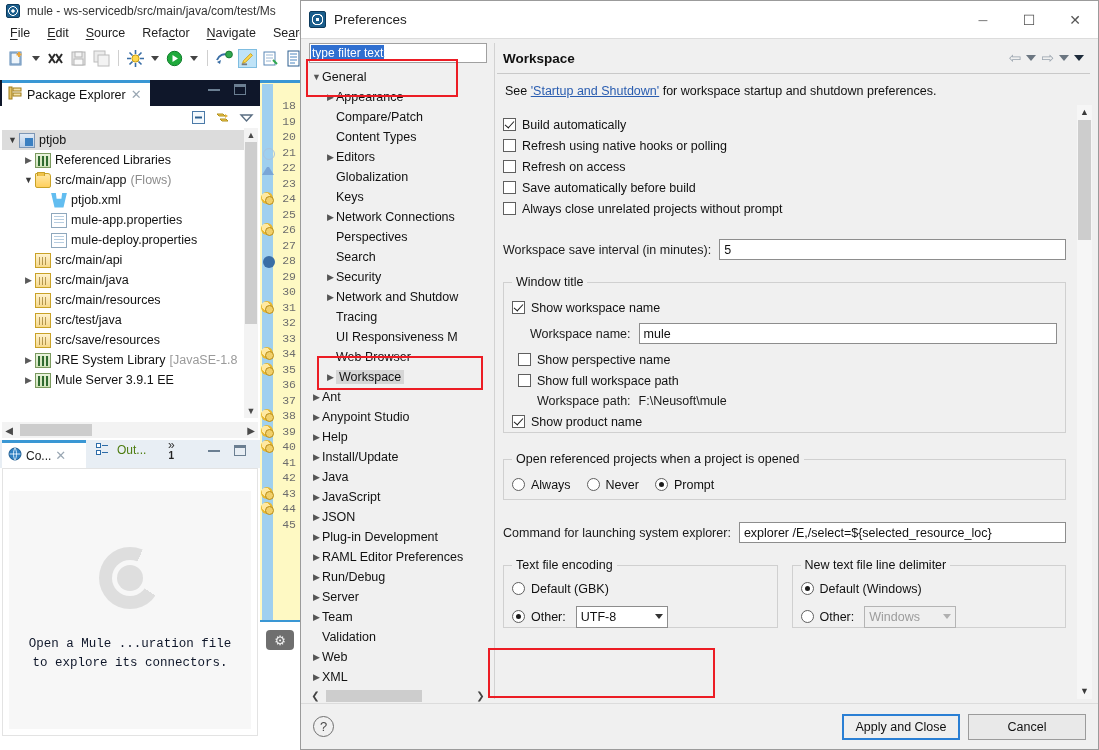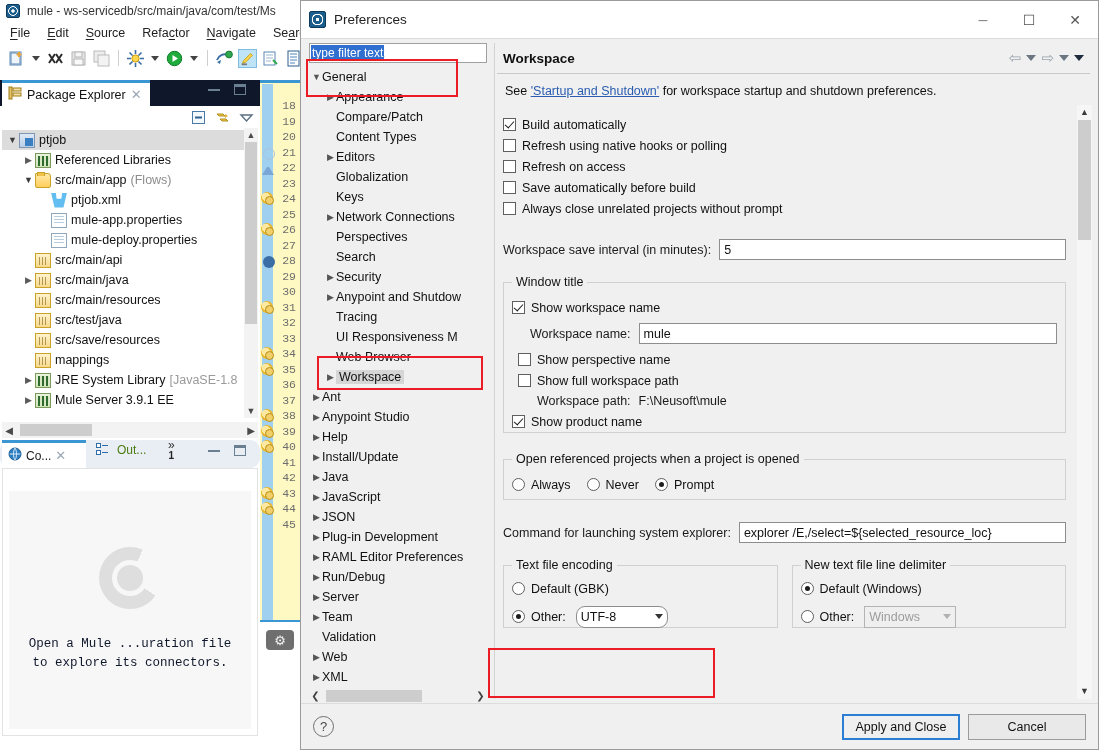--- a/index.html
+++ b/index.html
@@ -64,21 +64,21 @@
   
   .vsb{position:absolute;right:2px;top:48px;bottom:22px;width:14px;background:#f3f3f3;}
   .vsb .thumb{position:absolute;left:1px;right:1px;background:#cdcdcd;}
   .arrowup,.arrowdn{position:absolute;left:0;right:0;height:14px;color:#4a4a4a;font-size:9px;text-align:center;line-height:14px;}
   .hsb{position:absolute;left:2px;right:2px;bottom:2px;height:16px;background:#f3f3f3;display:flex;align-items:center;}
   .hsb .thumb{position:absolute;top:2px;bottom:2px;background:#cdcdcd;}
   .hsb .ar{width:14px;text-align:center;color:#4a4a4a;font-size:10px;}
 
   
   #con-view{position:absolute;left:0;top:440px;width:260px;height:310px;background:#fff;}
-  #con-tabrow{height:28px;position:relative;background:#e8eef4;border-radius:10px;}
+  #con-tabrow{height:28px;position:relative;background:#e8eef4;}
   #con-tab{position:absolute;left:2px;top:0;width:84px;height:28px;border-top:3px solid #3a97d4;background:#fff;display:flex;align-items:center;gap:4px;padding-left:6px;}
   #out-tab{position:absolute;left:90px;top:3px;height:25px;display:flex;gap:8px;padding-left:6px;color:#4d7c0f;}
   #con-body{position:absolute;left:2px;top:28px;right:2px;bottom:14px;background:#fff;border:1px solid #e3e3e3;}
   #con-inner{position:absolute;left:6px;top:22px;right:6px;bottom:6px;background:#f7f7f7;display:flex;flex-direction:column;align-items:center;justify-content:center;}
   #mule-logo{width:62px;height:62px;border-radius:50%;
      background:conic-gradient(from 125deg,#dedede 0 72%,#f7f7f7 72% 100%);
      position:relative;margin-bottom:26px;}
   #mule-logo:after{content:"";position:absolute;inset:13px;border-radius:50%;background:#f7f7f7;}
   #mule-logo:before{content:"";position:absolute;left:50%;top:50%;transform:translate(-50%,-50%);width:26px;height:26px;border-radius:50%;background:#dedede;z-index:2;}
   #con-msg{font-family:"Liberation Mono", monospace;font-size:12.5px;color:#0f172a;text-align:center;line-height:19px;}
@@ -358,26 +358,20 @@
             <span>src/test/java</span>
           </div>
           <div class="trow">
             <span class="pind" style="width: 20px;"></span>
             <span class="twist"></span>
             <span class="ticon ic-pkgfolder"></span>
             <span>src/save/resources</span>
           </div>
           <div class="trow">
             <span class="pind" style="width: 20px;"></span>
-            <span class="twist"></span>
-            <span class="ticon ic-pkgfolder"></span>
-            <span>mappings</span>
-          </div>
-          <div class="trow">
-            <span class="pind" style="width: 20px;"></span>
             <span class="twist">▶</span>
             <span class="ticon ic-lib"></span>
             <span>JRE System Library</span>
             <span class="jre-ver" style="margin-left: 4px;">[JavaSE-1.8</span>
           </div>
           <div class="trow">
             <span class="pind" style="width: 20px;"></span>
             <span class="twist">▶</span>
             <span class="ticon ic-lib"></span>
             <span>Mule Server 3.9.1 EE</span>
@@ -618,21 +612,21 @@
             <span class="ptxt">Search</span>
           </div>
           <div class="prow">
             <span class="pind" style="width: 16px;"></span>
             <span class="parrow">▶</span>
             <span class="ptxt">Security</span>
           </div>
           <div class="prow">
             <span class="pind" style="width: 16px;"></span>
             <span class="parrow">▶</span>
-            <span class="ptxt">Anypoint and Shutdow</span>
+            <span class="ptxt">Network and Shutdow</span>
           </div>
           <div class="prow">
             <span class="pind" style="width: 16px;"></span>
             <span class="parrow"></span>
             <span class="ptxt">Tracing</span>
           </div>
           <div class="prow">
             <span class="pind" style="width: 16px;"></span>
             <span class="parrow"></span>
             <span class="ptxt">UI Responsiveness M</span>
@@ -834,21 +828,21 @@
           <div style="display:flex;gap:14px;margin-top:22px;">
             <div class="group" style="flex:1;margin-top:0;padding-top:12px;">
               <span class="gtitle">Text file encoding</span>
               <div class="cbrow">
                 <span class="rb"></span>
                 <span>Default (GBK)</span>
               </div>
               <div class="cbrow" style="margin-top:7px;">
                 <span class="rb on"></span>
                 <span style="margin-right:10px;">Other:</span>
-                <span class="sel-box" style="width:92px;border-radius:9px;">
+                <span class="sel-box" style="width:92px;">
                   <span>UTF-8</span>
                   <span class="scar"></span>
                 </span>
               </div>
             </div>
             <div class="group" style="flex:1;margin-top:0;padding-top:12px;">
               <span class="gtitle">New text file line delimiter</span>
               <div class="cbrow">
                 <span class="rb on"></span>
                 <span>Default (Windows)</span>

